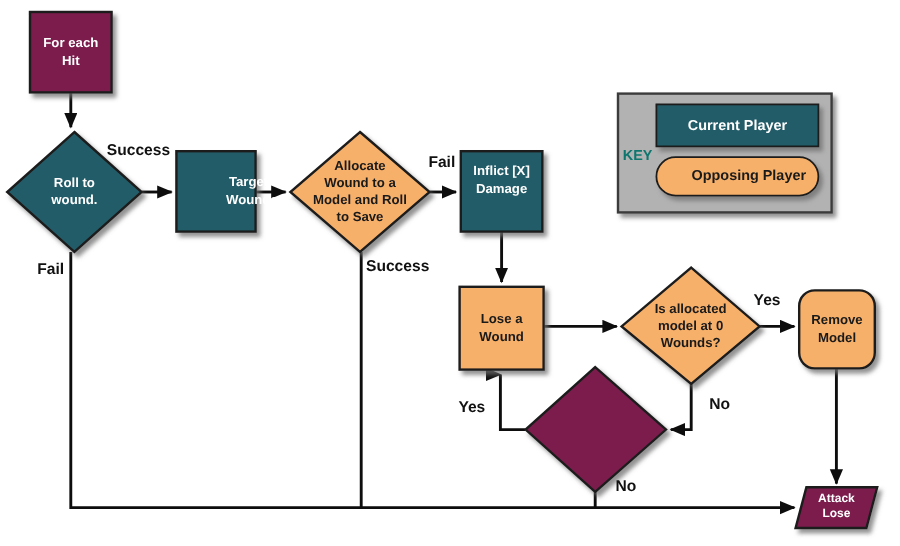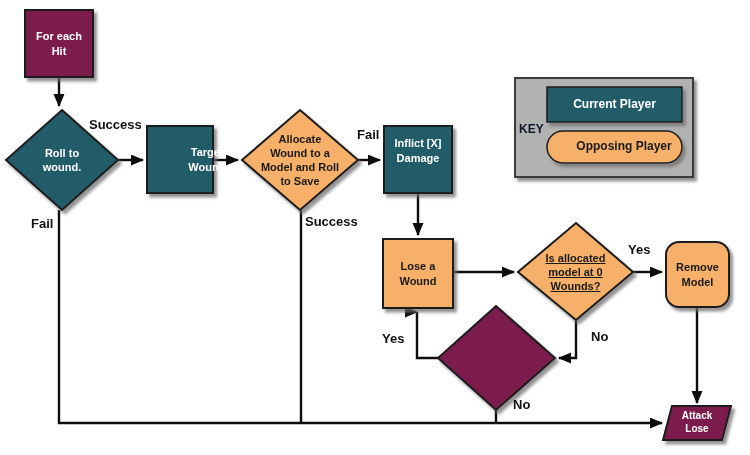--- a/index.html
+++ b/index.html
@@ -26,21 +26,21 @@
     position:absolute;
     font-weight:bold;
     font-size:13px;
     color:#111111;
     white-space:nowrap;
   }
   .keytitle{
     position:absolute;
     font-weight:bold;
     font-size:12px;
-    color:#0f172a;
+    color:#0f766e;
   }
 </style>
 </head>
 <body>
 
 <div id="stage">
 
   <svg id="shapes" viewBox="0 0 750 455" xmlns="http://www.w3.org/2000/svg">
     <defs>
       <marker id="arrow" markerUnits="userSpaceOnUse" markerWidth="14" markerHeight="12" refX="12" refY="5.5" orient="auto">
@@ -100,21 +100,21 @@
     </div>
 
   <div class="ntext white" style="left:384px;top:126px;width:68px;height:49px;">
     <span style="width:60px;">Inflict [X] Damage</span>
     </div>
 
   <div class="ntext dark" style="left:383px;top:239px;width:70px;height:69px;">
     <span style="width:48px;">Lose a Wound</span>
     </div>
 
-  <div class="ntext dark" style="left:518px;top:226px;width:115px;height:92px;text-decoration:underline;">
+  <div class="ntext dark" style="left:518px;top:226px;width:115px;height:92px;">
     <span style="width:76px;">Is allocated model at 0 Wounds?</span>
     </div>
 
   <div class="ntext dark" style="left:666px;top:242px;width:63px;height:65px;">
     <span style="width:52px;">Remove Model</span>
     </div>
 
 
   <div class="ntext white" style="left:663px;top:406px;width:68px;height:34px;font-size:10px;">
     <span style="width:44px;">Attack Lose</span>

